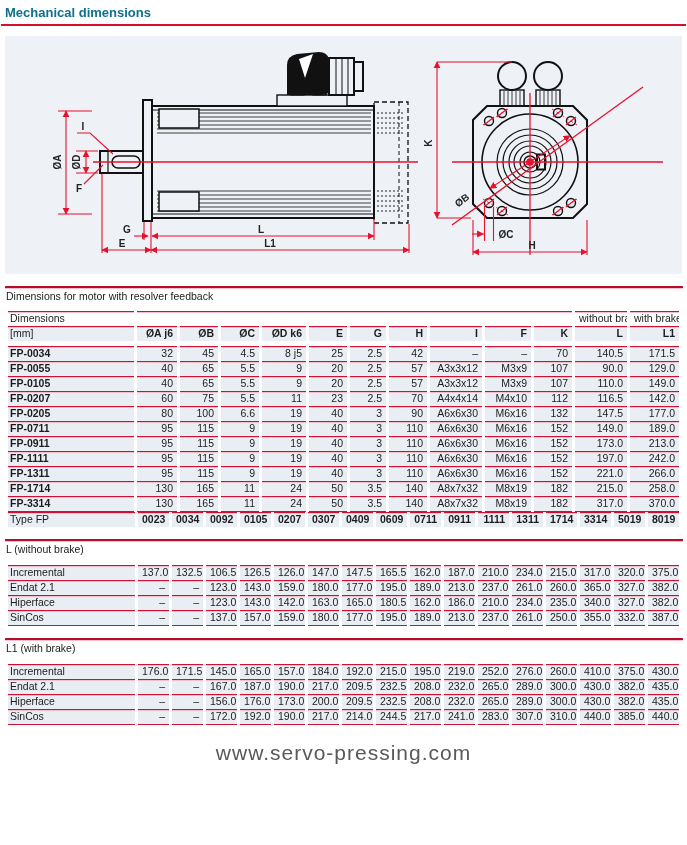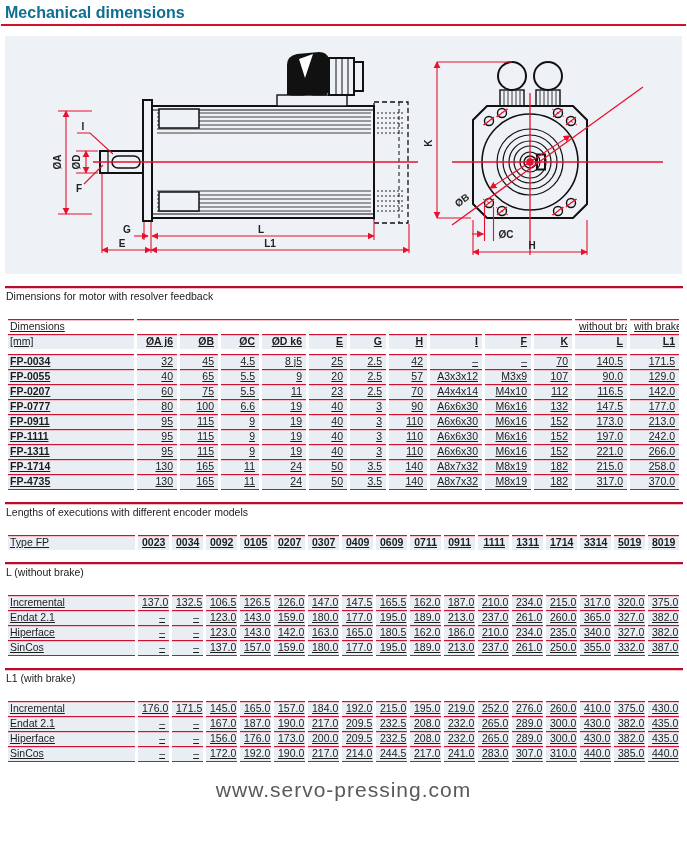--- a/index.html
+++ b/index.html
@@ -3,37 +3,37 @@
 <meta charset="utf-8">
 <style>
   html,body{margin:0;padding:0;}
   body{
     width:687px;min-height:845px;background:#ffffff;
     font-family:"Liberation Sans",sans-serif;color:#1c1c1c;
     -webkit-font-smoothing:antialiased;
   }
   .page{width:687px;}
   h1{
-    font-size:16px;line-height:17px;font-weight:bold;
+    font-size:13px;line-height:17px;font-weight:bold;
     color:#0e6f90;margin:4px 0 3px 5px;
   }
   .rule{height:2px;background:#d60f2c;margin:0 1px;}
   .drawing{
     width:677px;height:238px;background:#eef1f6;margin:10px 5px 12px 5px;
   }
   .tbl-title{
-    width:677px;margin:12px 5px;
+    width:677px;margin:4px 5px;
     border-top:2px solid #b60d2b;
     box-shadow:inset 0 1px 0 #f4bfc9;
     font-size:10.5px;padding:2px 0 5px 1px;
   }
   .tbl-title.spaced{margin-top:12px;}
   table.t{
     border-collapse:separate;border-spacing:3px 0;table-layout:fixed;
-    width:677px;margin:0 5px;font-size:10.5px;text-decoration:underline;
+    width:677px;margin:0 5px;font-size:10.5px;
   }
   table.t.data{margin-top:5px;}
   .t th,.t td{
     background:#e9eef5;
     border-top:1px solid #cf1030;
     box-shadow:inset 0 1px 0 #f4bfc9;
     padding:1px 4px 2px 4px;height:11px;line-height:11px;
     text-align:right;font-weight:normal;white-space:nowrap;overflow:hidden;
   }
   .t th.lbl{text-align:left;padding-left:2px;}
@@ -280,48 +280,78 @@
           <td>20</td>
           <td>2.5</td>
           <td>57</td>
           <td>A3x3x12</td>
           <td>M3x9</td>
           <td>107</td>
           <td>90.0</td>
           <td>129.0</td>
         </tr>
         <tr>
+          <th class="lbl">FP-0105</th>
+          <td>40</td>
+          <td>65</td>
+          <td>5.5</td>
+          <td>9</td>
+          <td>20</td>
+          <td>2.5</td>
+          <td>57</td>
+          <td>A3x3x12</td>
+          <td>M3x9</td>
+          <td>107</td>
+          <td>110.0</td>
+          <td>149.0</td>
+        </tr>
+        <tr>
           <th class="lbl">FP-0207</th>
           <td>60</td>
           <td>75</td>
           <td>5.5</td>
           <td>11</td>
           <td>23</td>
           <td>2.5</td>
           <td>70</td>
           <td>A4x4x14</td>
           <td>M4x10</td>
           <td>112</td>
           <td>116.5</td>
           <td>142.0</td>
         </tr>
         <tr>
-          <th class="lbl">FP-0777</th>
+          <th class="lbl">FP-0205</th>
           <td>80</td>
           <td>100</td>
           <td>6.6</td>
           <td>19</td>
           <td>40</td>
           <td>3</td>
           <td>90</td>
           <td>A6x6x30</td>
           <td>M6x16</td>
           <td>132</td>
           <td>147.5</td>
           <td>177.0</td>
+        </tr>
+        <tr>
+          <th class="lbl">FP-0711</th>
+          <td>95</td>
+          <td>115</td>
+          <td>9</td>
+          <td>19</td>
+          <td>40</td>
+          <td>3</td>
+          <td>110</td>
+          <td>A6x6x30</td>
+          <td>M6x16</td>
+          <td>152</td>
+          <td>149.0</td>
+          <td>189.0</td>
         </tr>
         <tr>
           <th class="lbl">FP-0911</th>
           <td>95</td>
           <td>115</td>
           <td>9</td>
           <td>19</td>
           <td>40</td>
           <td>3</td>
           <td>110</td>
@@ -370,38 +400,37 @@
           <td>50</td>
           <td>3.5</td>
           <td>140</td>
           <td>A8x7x32</td>
           <td>M8x19</td>
           <td>182</td>
           <td>215.0</td>
           <td>258.0</td>
         </tr>
         <tr>
-          <th class="lbl">FP-4735</th>
+          <th class="lbl">FP-3314</th>
           <td>130</td>
           <td>165</td>
           <td>11</td>
           <td>24</td>
           <td>50</td>
           <td>3.5</td>
           <td>140</td>
           <td>A8x7x32</td>
           <td>M8x19</td>
           <td>182</td>
           <td>317.0</td>
           <td>370.0</td>
         </tr>
       </tbody>
   </table>
 
-  <div class="tbl-title spaced">Lengths of executions with different encoder models</div>
 
   <table class="t">
       <colgroup>
         <col style="width: 127px;">
         <col style="width: 31px;">
         <col style="width: 31px;">
         <col style="width: 31px;">
         <col style="width: 31px;">
         <col style="width: 31px;">
         <col style="width: 31px;">

